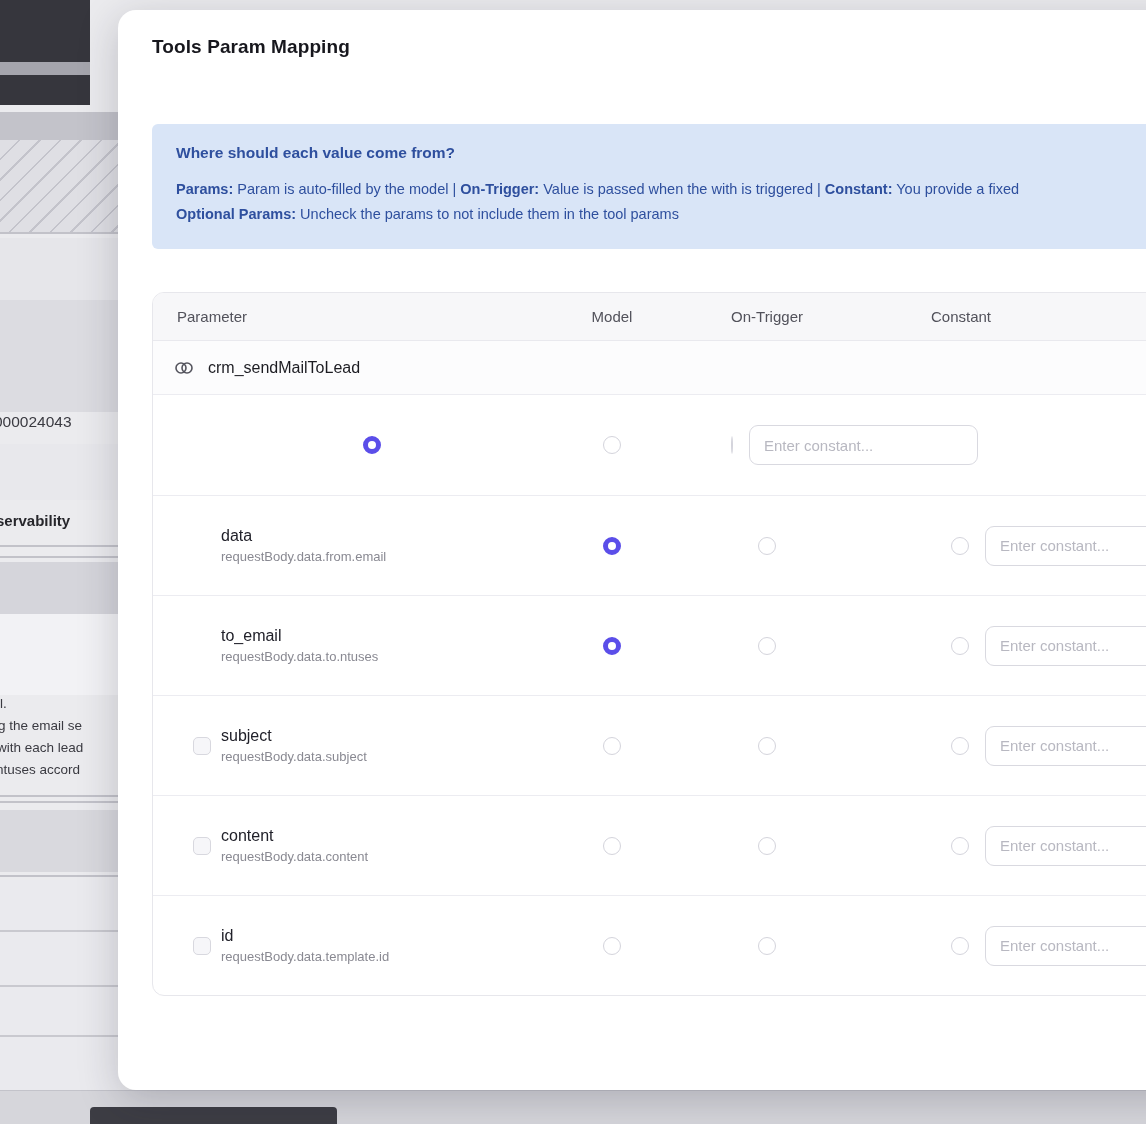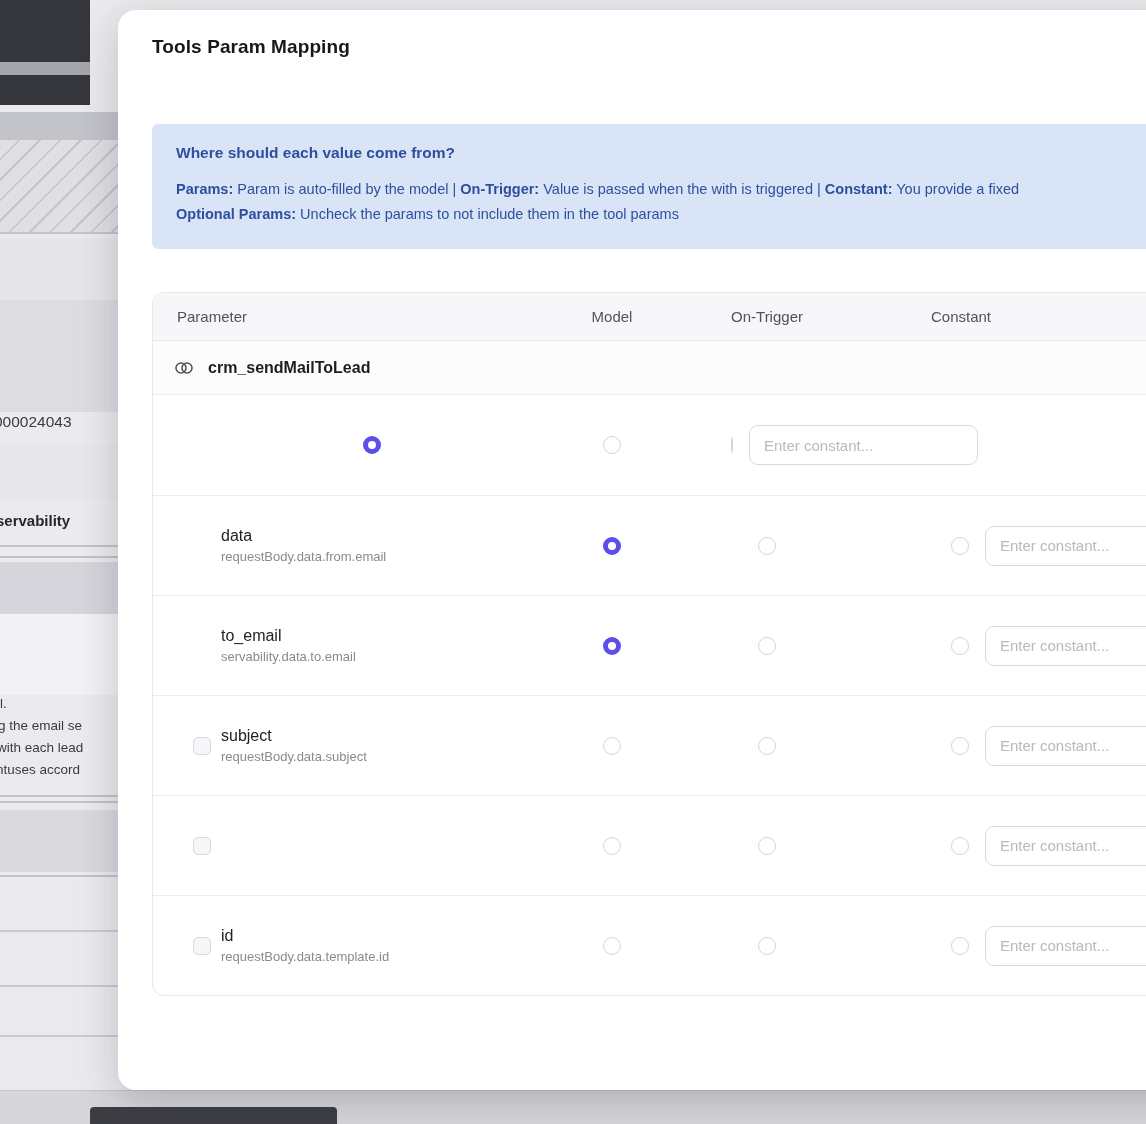--- a/index.html
+++ b/index.html
@@ -56,21 +56,21 @@
     background: #f7f7f9; height: 48px; border-bottom: 1px solid #e9e9ee;
     color: #52525b; font-size: 15px; font-weight: 500;
   }
   .th-model, .th-ontrigger { text-align: center; }
   .th-constant { padding-left: 54px; }
 
   .group-row {
     height: 54px; display: flex; align-items: center; gap: 13px;
     padding-left: 20px; background: #fcfcfd; border-bottom: 1px solid #ececf1;
   }
-  .group-name { font-size: 16px; font-weight: 700; color: #1c1c22; }
+  .group-name { font-size: 16px; font-weight: 400; color: #1c1c22; }
   .link-icon { width: 22px; height: 22px; display: inline-flex; }
 
   .param-row { min-height: 100px; }
   .param-row + .param-row { border-top: 1px solid #ececf1; }
 
   .param-cell { display: flex; align-items: center; gap: 10px; padding-left: 16px; }
   .checkbox {
     width: 18px; height: 18px; flex: 0 0 18px; border: 1.5px solid #d8d8df;
     border-radius: 5px; background: #f6f6f9; cursor: pointer;
   }
@@ -194,21 +194,21 @@
       <span class="radio"></span>
       <input class="constant-input" type="text" placeholder="Enter constant..." style="">
     </div>
   </div>
 
   <div class="trow param-row">
     <div class="param-cell">
       <span class="checkbox hidden"></span>
       <span class="param-texts">
         <span class="param-name">to_email</span>
-        <span class="param-path">servability.data.to.email</span>
+        <span class="param-path">requestBody.data.to.ntuses</span>
       </span>
     </div>
     <div class="radio-cell">
       <span class="radio selected"></span>
     </div>
     <div class="radio-cell">
       <span class="radio"></span>
     </div>
     <div class="constant-cell">
       <span class="radio"></span>
@@ -232,20 +232,24 @@
     </div>
     <div class="constant-cell">
       <span class="radio"></span>
       <input class="constant-input" type="text" placeholder="Enter constant..." style="">
     </div>
   </div>
 
   <div class="trow param-row">
     <div class="param-cell">
       <span class="checkbox"></span>
+      <span class="param-texts">
+        <span class="param-name">content</span>
+        <span class="param-path">requestBody.data.content</span>
+      </span>
     </div>
     <div class="radio-cell">
       <span class="radio"></span>
     </div>
     <div class="radio-cell">
       <span class="radio"></span>
     </div>
     <div class="constant-cell">
       <span class="radio"></span>
       <input class="constant-input" type="text" placeholder="Enter constant..." style="">

